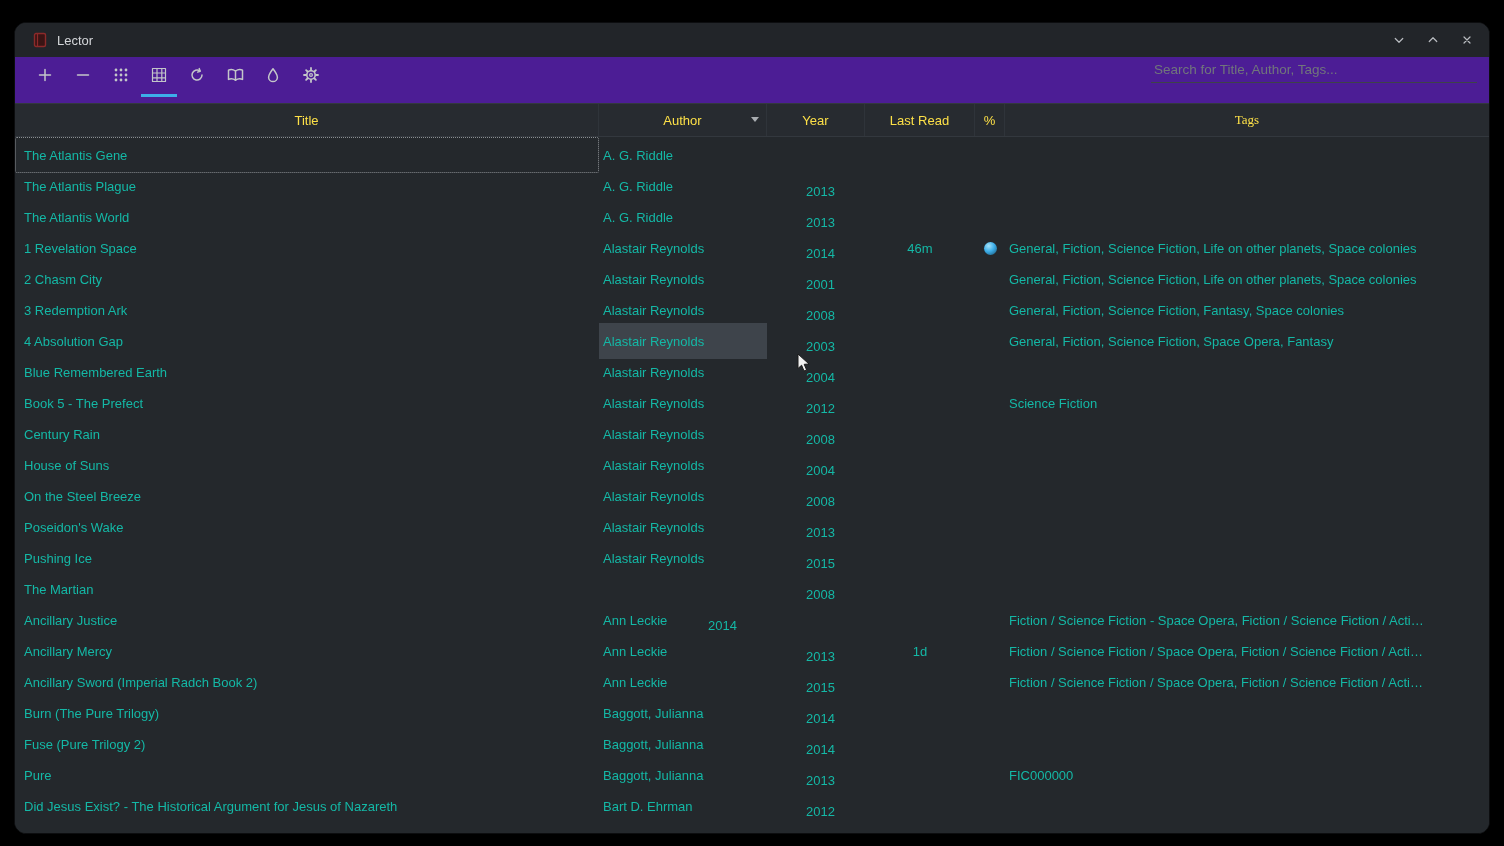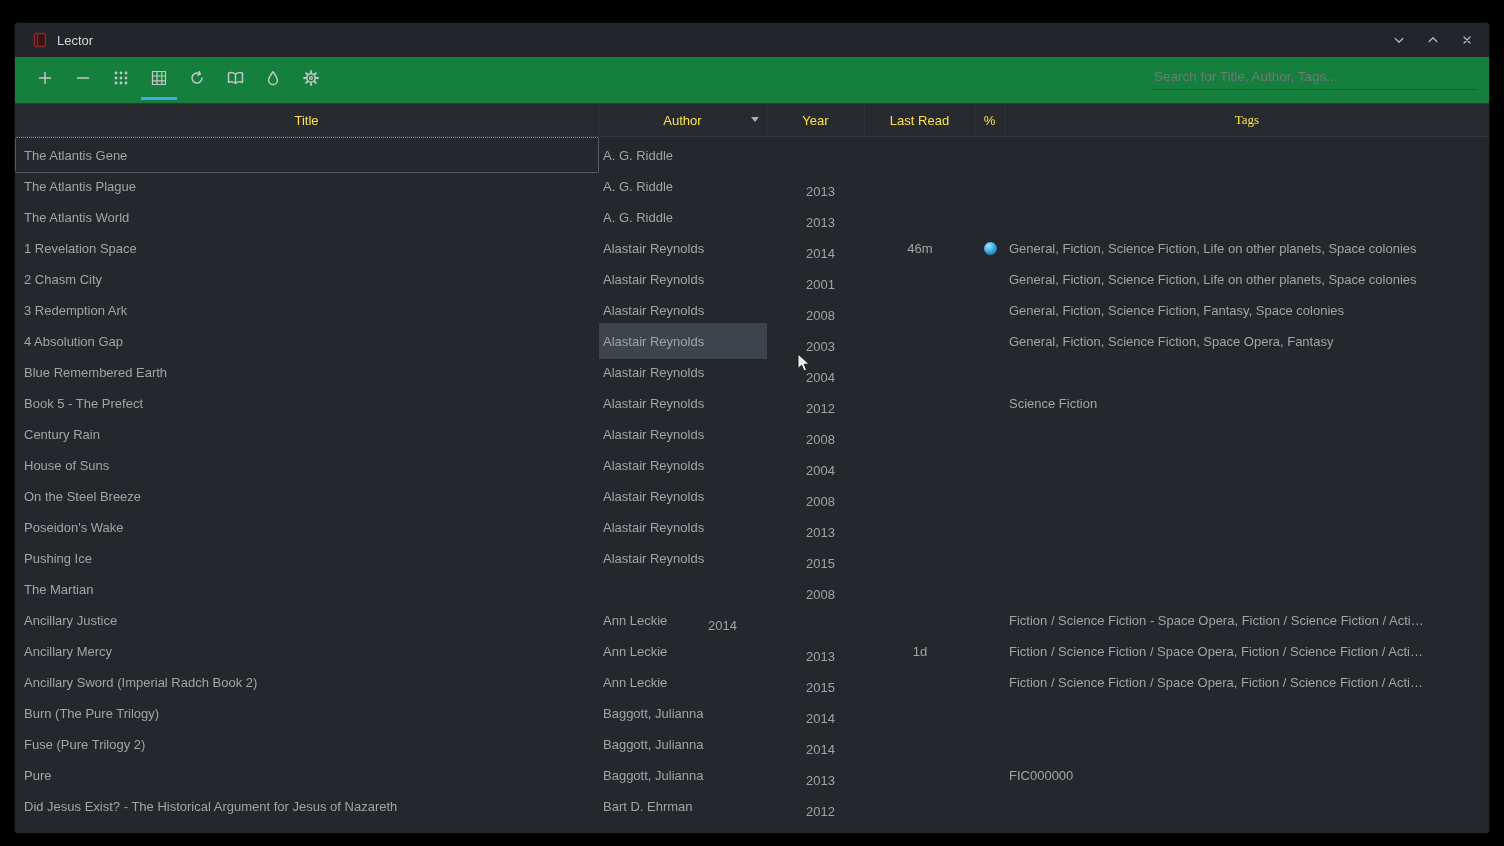--- a/index.html
+++ b/index.html
@@ -1,33 +1,33 @@
 <!DOCTYPE html>
 <html><head>
 <meta charset="utf-8">
 <style>
   * { margin:0; padding:0; box-sizing:border-box; }
   html,body { width:1504px; height:846px; background:#000; overflow:hidden;
               font-family:"Liberation Sans", sans-serif; }
   body { position:relative; }
 
   .window { position:absolute; left:14px; top:22px; width:1476px; height:812px;
-            background:#2a2e33; border-radius:4px; overflow:hidden;
+            background:#2a2e33; border-radius:12px; overflow:hidden;
             border:1px solid #0c0d0f; }
 
   
   .titlebar { height:34px; background:#222529; display:flex; align-items:center;
               padding:0 14px 0 18px; gap:10px; }
   .titlebar .app-title { font-size:13px; color:#d4d6d9; }
   .win-controls { margin-left:auto; display:flex; align-items:center; gap:18px; }
   .win-btn { width:16px; height:16px; display:flex; align-items:center; justify-content:center; cursor:default; }
   .win-btn svg { stroke:#b9bcc0; stroke-width:1.6; fill:none; stroke-linecap:round; stroke-linejoin:round; }
 
   
-  .toolbar { height:46px; display:flex; align-items:center; padding:0 12px; background:#15803d; }
+  .toolbar { height:46px; display:flex; align-items:flex-start; padding:0 12px; background:#4c1d95; }
   .tb-btn { width:36px; height:40px; display:flex; align-items:center; justify-content:center;
             border-bottom:3px solid transparent; padding-bottom:2px; margin-right:2px; }
   .tb-btn svg { stroke:#c3c6c9; fill:none; stroke-width:1.5; stroke-linecap:round; stroke-linejoin:round; }
   .tb-btn.active { border-bottom-color:#3daee9; }
   .search-wrap { margin-left:auto; margin-bottom:6px; width:326px; }
   .search-input { width:100%; background:transparent; border:none; outline:none;
                   border-bottom:1px solid #3e4348; color:#c9ccce; font-size:13.5px;
                   padding:5px 3px; font-family:"Liberation Sans", sans-serif; }
   .search-input::placeholder { color:#71767b; }
 
@@ -36,21 +36,21 @@
   .grid-row { display:grid; grid-template-columns:584px 168px 98px 110px 30px 1fr; }
   .thead { height:34px; border-top:1px solid #33383e; border-bottom:1px solid #33383e; background:#272b30; }
   .th { display:flex; align-items:center; justify-content:center; position:relative;
         font-size:13px; color:#fde047; border-right:1px solid #2f343a; height:100%; }
   .th:last-child { border-right:none;font-family:Liberation Serif, serif; }
   .sort-arrow { position:absolute; right:7px; top:50%; margin-top:-3px;
                 width:0; height:0; border-left:4px solid transparent; border-right:4px solid transparent;
                 border-top:5px solid #a9adb1; }
 
   .rows { }
-  .row { height:31px; font-size:13px; color:#a3a3a3; }
+  .row { height:31px; font-size:13px; color:#14b8a6; }
   .cell { display:flex; align-items:center; height:100%; white-space:nowrap; overflow:hidden; }
   .cell-title { padding-left:9px; }
   .cell-title.focused { outline:1px dotted #8a8e92; outline-offset:-1px; border-radius:2px; }
   .cell-author { padding-left:4px; }
   .cell-author.hl { background:#3e444b; }
   .cell-year { justify-content:flex-end; padding-right:30px;margin-top:36px; }
   .cell-last { justify-content:center; }
   .cell-pct { justify-content:center; }
   .cell-tags { padding-left:4px; }
 

